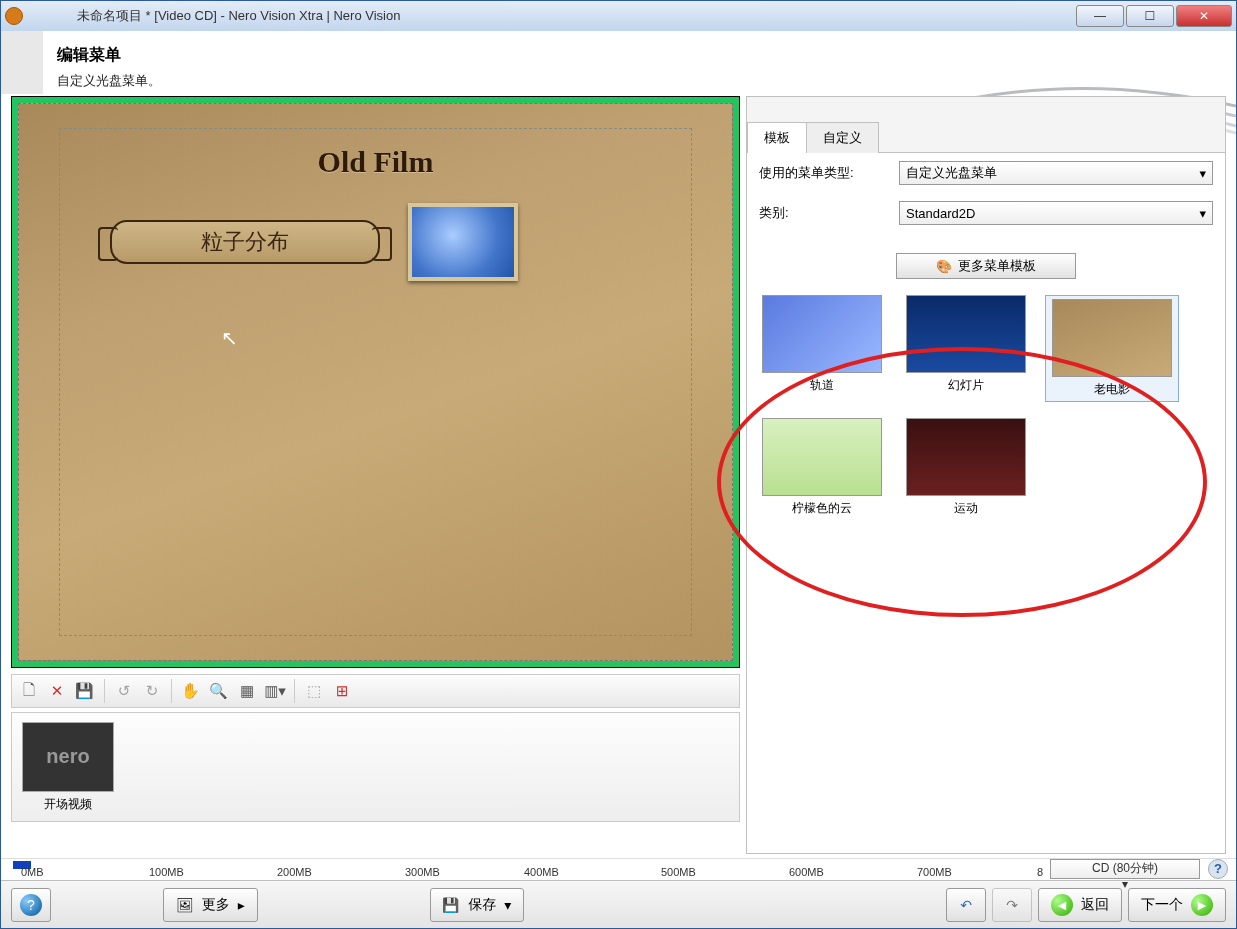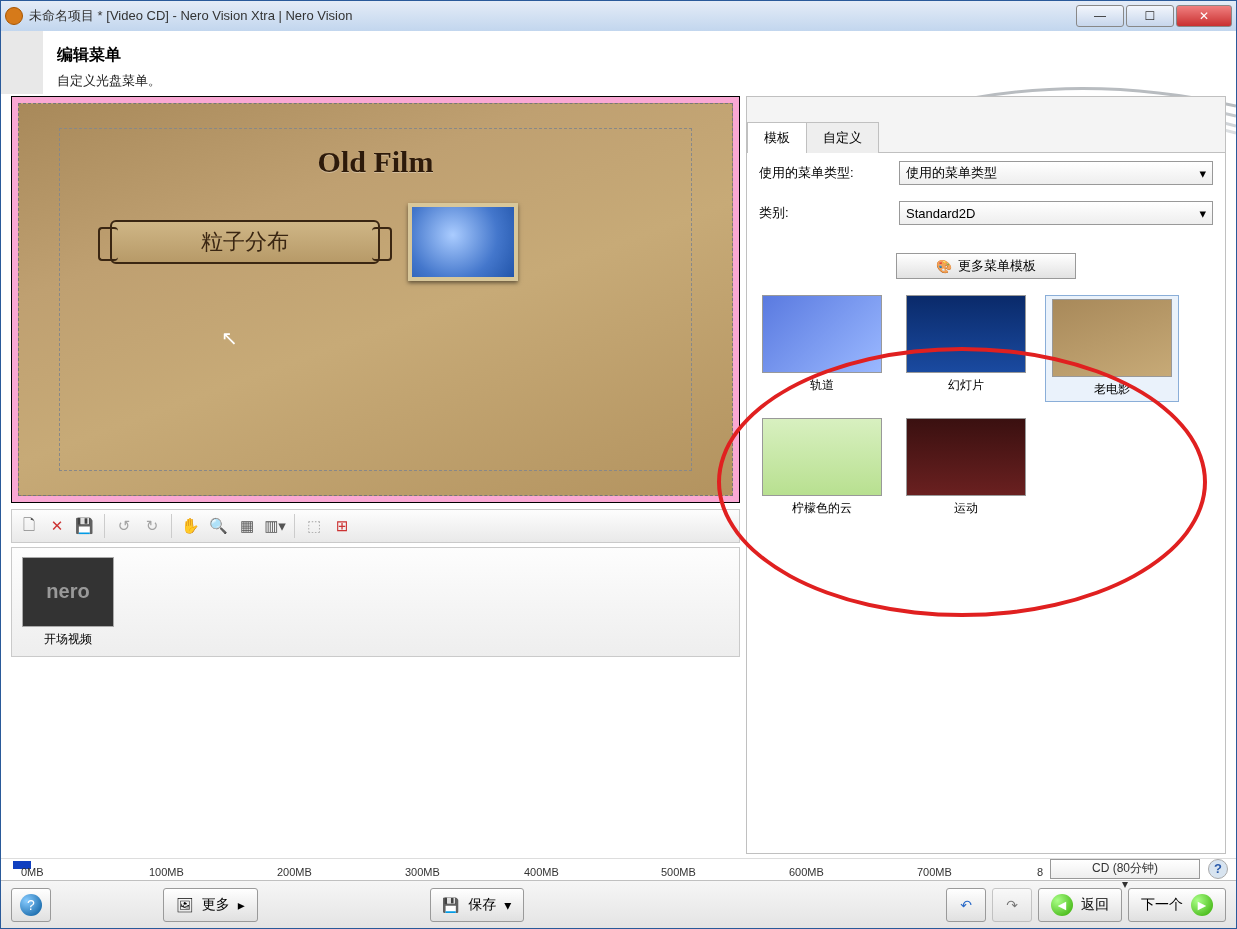--- a/index.html
+++ b/index.html
@@ -1,42 +1,42 @@
 <!DOCTYPE html>
 <html><head>
 <meta charset="utf-8">
 <style>
 * { box-sizing: border-box; margin: 0; padding: 0; font-family: "Microsoft YaHei", sans-serif; }
 body { background: #e8e8e8; width: 1237px; height: 929px; overflow: hidden; }
 
 .window { width: 1237px; height: 929px; display: flex; flex-direction: column; border: 1px solid #2a5a9a; }
 
-.titlebar { height: 30px; background: linear-gradient(#e4ecf7, #c2d6ee); display: flex; align-items: center; padding: 0 4px; font-size: 13px; color: #333; }
+.titlebar { height: 30px; background: linear-gradient(#e4ecf7, #c2d6ee); display: flex; align-items: center; padding: 0 4px; font-size: 13px; color: #333; gap: 48px; }
 .titlebar .app-icon { width: 18px; height: 18px; background: #d67a1a; border-radius: 50%; margin-right: 6px; border: 1px solid #a85500; }
 .titlebar .title-text { flex: 1; }
 .win-btns { display: flex; gap: 2px; }
 .win-btn { width: 48px; height: 22px; border: 1px solid #888; border-radius: 3px; display: flex; align-items: center; justify-content: center; font-size: 12px; }
 .win-btn.min, .win-btn.max { background: linear-gradient(#f2f6fc, #c7d6ec); }
 .win-btn.close { background: linear-gradient(#f08080, #c93030); color: #fff; width: 56px; }
 
 .content-top { background: #fff; padding: 14px 14px 4px 14px; margin-left: 42px; }
 .content-top h2 { font-size: 16px; font-weight: bold; }
 .content-top .sub { font-size: 13px; margin-top: 6px; color: #222; }
 
 .swoosh { position: absolute; top: 40px; right: 0; width: 380px; height: 70px; pointer-events: none; }
 
 .mid { flex: 1; display: flex; background: #fff; padding: 2px 10px 4px 10px; gap: 6px; overflow: hidden; }
 
 .preview-col { flex: 1; display: flex; flex-direction: column; }
-.preview-frame { background: #f9a8d4; border: 1px solid #000; height: 407px; position: relative; padding: 6px; }
+.preview-frame { background: #22c55e; border: 1px solid #000; height: 572px; position: relative; padding: 6px; }
 .preview-canvas { width: 100%; height: 100%; border: 1px dashed #777; position: relative; background: linear-gradient(160deg,#a8895a 0%, #bfa071 30%, #c7aa77 55%, #b3935f 100%); }
 .canvas-inner { position: absolute; inset: 24px 40px 24px 40px; border: 1px dashed #888; }
 .film-title { font-family: Georgia, serif; font-size: 30px; font-weight: bold; color: #2d1a0a; text-align: center; margin-top: 16px; text-shadow: 0 1px 0 rgba(255,255,255,.3); }
 .menu-row { display: flex; align-items: center; gap: 28px; margin: 24px 50px; }
-.menu-btn { flex: 0 0 270px; height: 44px; border: 2px solid #3a2612; border-radius: 6px; background: linear-gradient(#cfb686,#b79a68); display: flex; align-items: center; justify-content: center; font-size: 22px; color: #3a2612; font-family: "SimSun", serif; position: relative; }
+.menu-btn { flex: 0 0 270px; height: 44px; border: 2px solid #3a2612; border-radius: 17px; background: linear-gradient(#cfb686,#b79a68); display: flex; align-items: center; justify-content: center; font-size: 22px; color: #3a2612; font-family: "SimSun", serif; position: relative; }
 .menu-btn::before, .menu-btn::after { content: ""; position: absolute; width: 18px; height: 30px; border: 2px solid #3a2612; border-radius: 4px; background: transparent; top: 5px; }
 .menu-btn::before { left: -14px; border-right: none; }
 .menu-btn::after { right: -14px; border-left: none; }
 .thumb { width: 110px; height: 78px; border: 4px solid #d8c79a; background: #223355; box-shadow: 0 2px 4px rgba(0,0,0,.5); }
 .thumb.blue { background: radial-gradient(circle at 40% 40%, #aaccff 0%, #4477cc 60%, #2255aa 100%); }
 .thumb.dark { background: linear-gradient(#1a1a1a,#3a3020); }
 .thumb.navy { background: linear-gradient(#0a1a3a,#1a3050); }
 .sel-outer { position: absolute; border: 1px solid #d00; }
 .sel-handle { position: absolute; width: 8px; height: 8px; background: #d00; border-radius: 50%; }
 .cursor { position: absolute; left: 202px; top: 222px; font-size: 20px; color: #fff; }
@@ -152,21 +152,21 @@
     </div>
 
     <div class="side-panel">
       <div class="tabs">
         <div class="tab active">模板</div>
         <div class="tab">自定义</div>
       </div>
       <div class="form-row">
         <label>使用的菜单类型:</label>
         <div class="sel">
-            <span>使用的菜单类型</span>
+            <span>自定义光盘菜单</span>
             <span>▾</span>
           </div>
       </div>
       <div class="form-row">
         <label>类别:</label>
         <div class="sel">
             <span>Standard2D</span>
             <span>▾</span>
           </div>
       </div>

